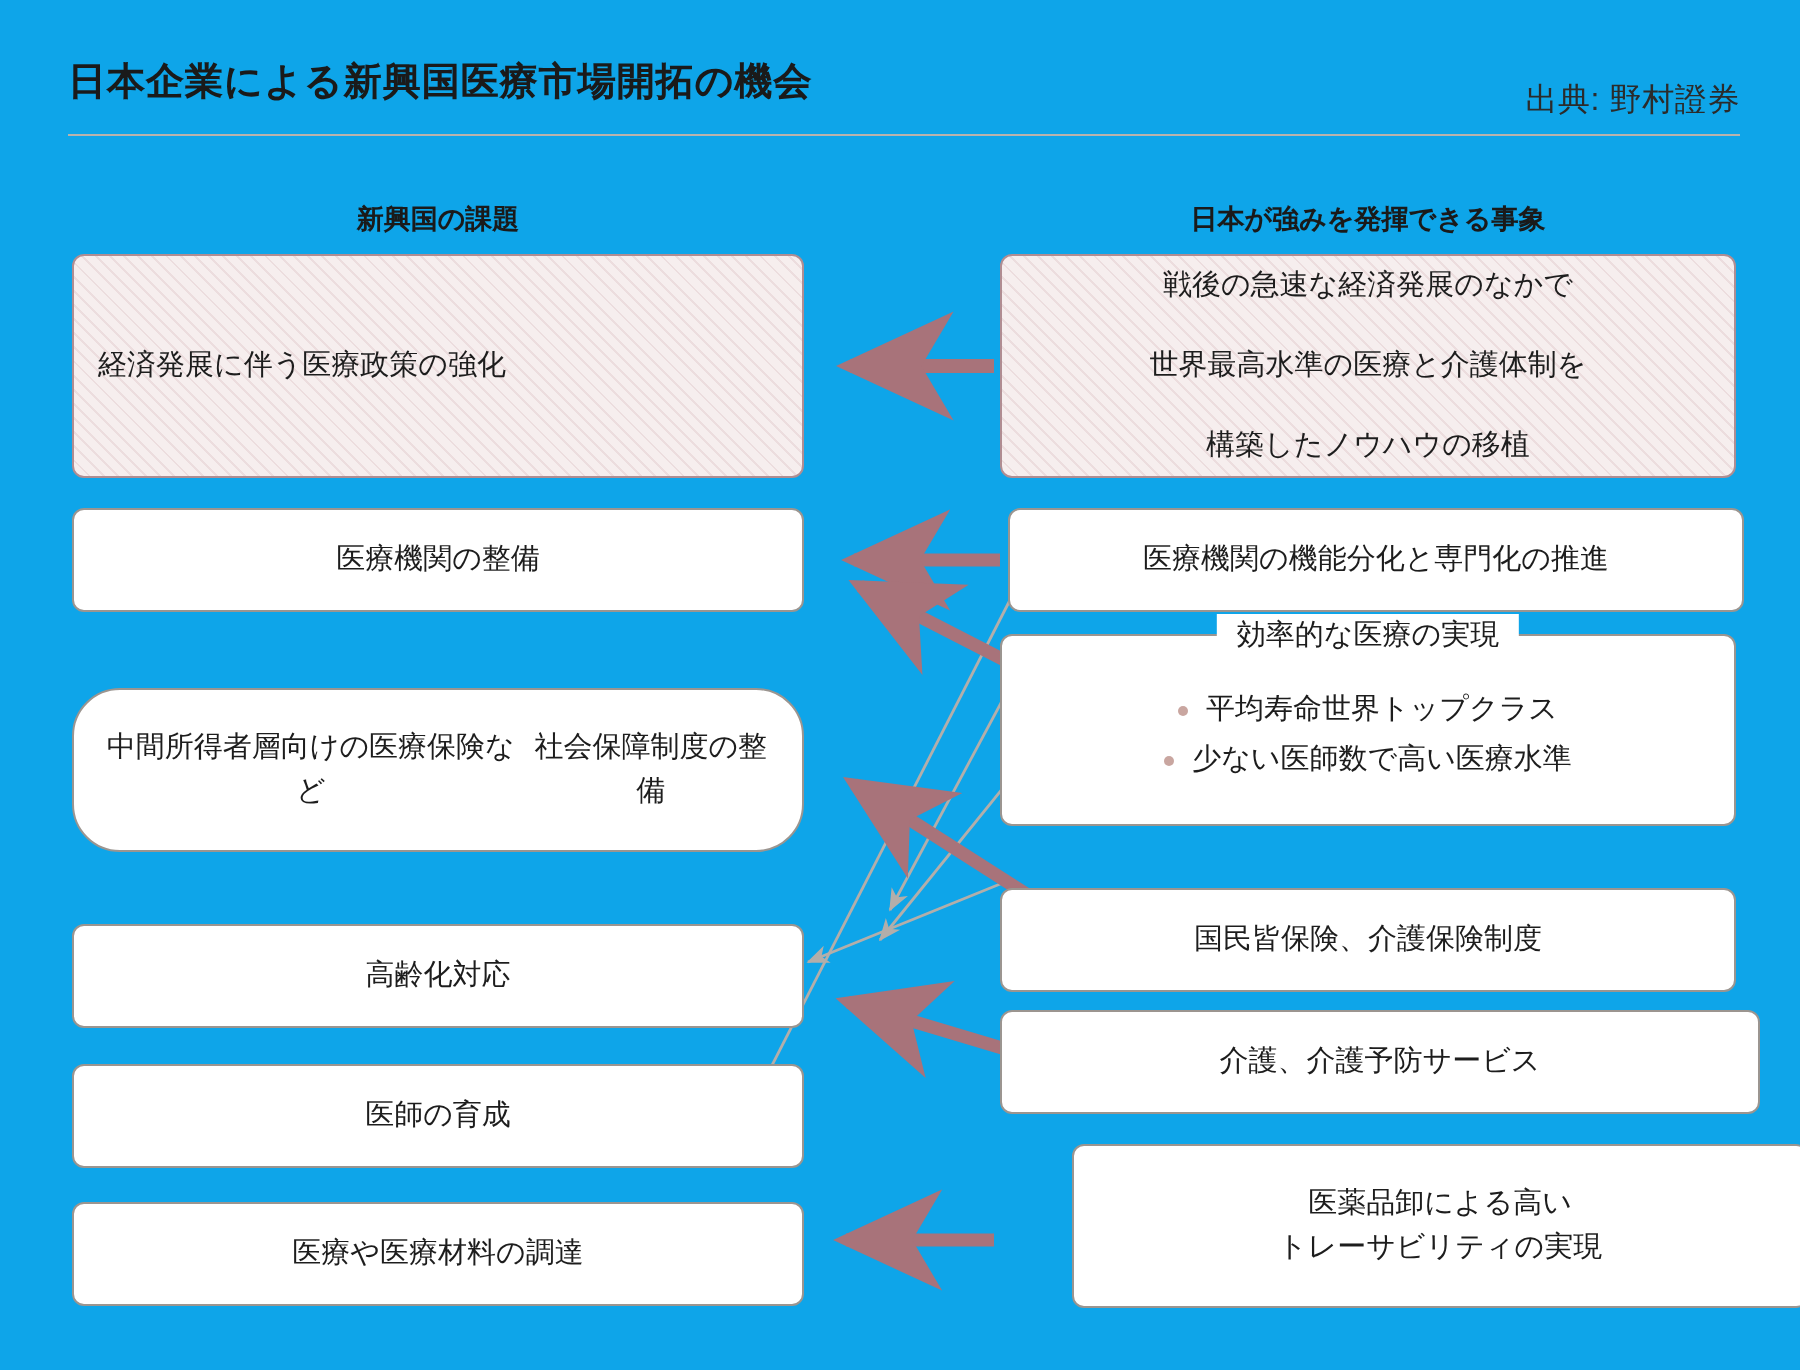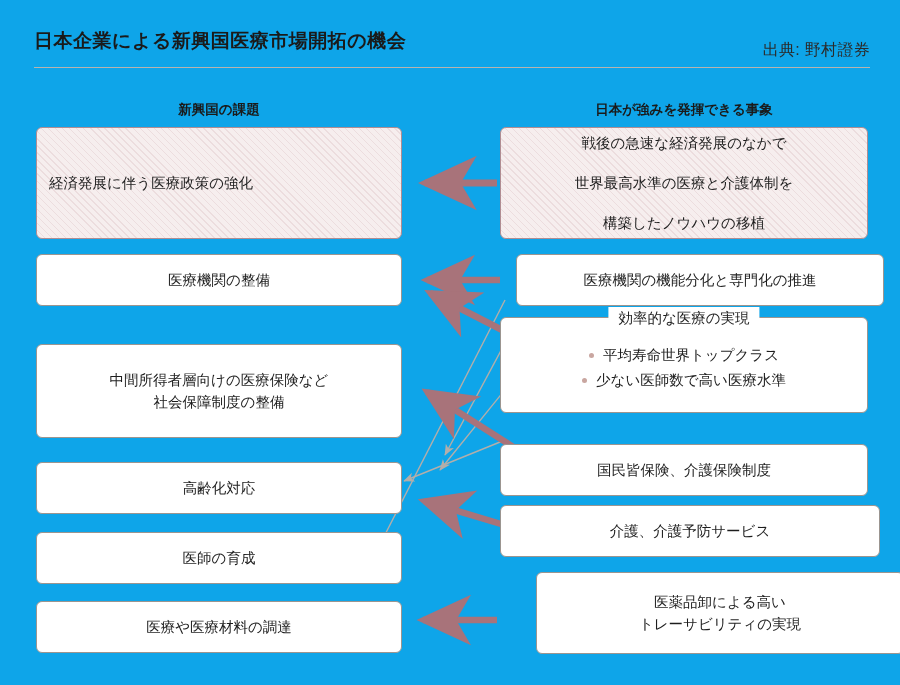--- a/index.html
+++ b/index.html
@@ -165,21 +165,21 @@
   </svg>
 
   <div class="node highlight" style="left:36px; top:127px; width:366px; height:112px;">
     <span>経済発展に伴う医療政策の強化</span>
   </div>
 
   <div class="node" style="left:36px; top:254px; width:366px; height:52px;padding-left:12px;">
     <span>医療機関の整備</span>
   </div>
 
-  <div class="node" style="left:36px; top:344px; width:366px; height:94px; flex-direction:column;">
+  <div class="node" style="left:36px; top:344px; width:366px; height:82px; flex-direction:row;border-radius:24px;">
     <span>中間所得者層向けの医療保険など</span>
     <span>社会保障制度の整備</span>
   </div>
 
   <div class="node" style="left:36px; top:462px; width:366px; height:52px;">
     <span>高齢化対応</span>
   </div>
 
   <div class="node" style="left:36px; top:532px; width:366px; height:52px;">
     <span>医師の育成</span>
@@ -188,21 +188,21 @@
   <div class="node" style="left:36px; top:601px; width:366px; height:52px;">
     <span>医療や医療材料の調達</span>
   </div>
 
   <div class="node highlight" style="left:500px; top:127px; width:368px; height:112px; flex-direction:column;">
     <span>戦後の急速な経済発展のなかで</span>
     <span>世界最高水準の医療と介護体制を</span>
     <span>構築したノウハウの移植</span>
   </div>
 
-  <div class="node" style="left:516px; top:254px; width:368px; height:52px;">
+  <div class="node" style="left:504px; top:254px; width:368px; height:52px;">
     <span>医療機関の機能分化と専門化の推進</span>
   </div>
 
   <div class="node bullets" style="left:500px; top:317px; width:368px; height:96px;">
     <span class="fieldset-title">効率的な医療の実現</span>
     <ul class="bullet-list">
       <li>平均寿命世界トップクラス</li>
       <li style="margin-top:2px;">少ない医師数で高い医療水準</li>
     </ul>
   </div>

